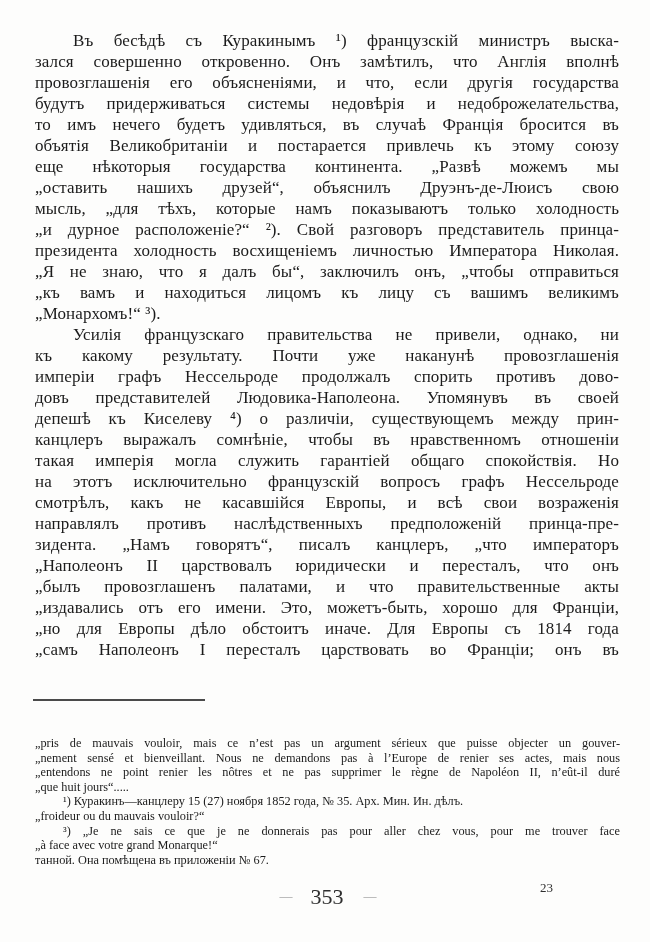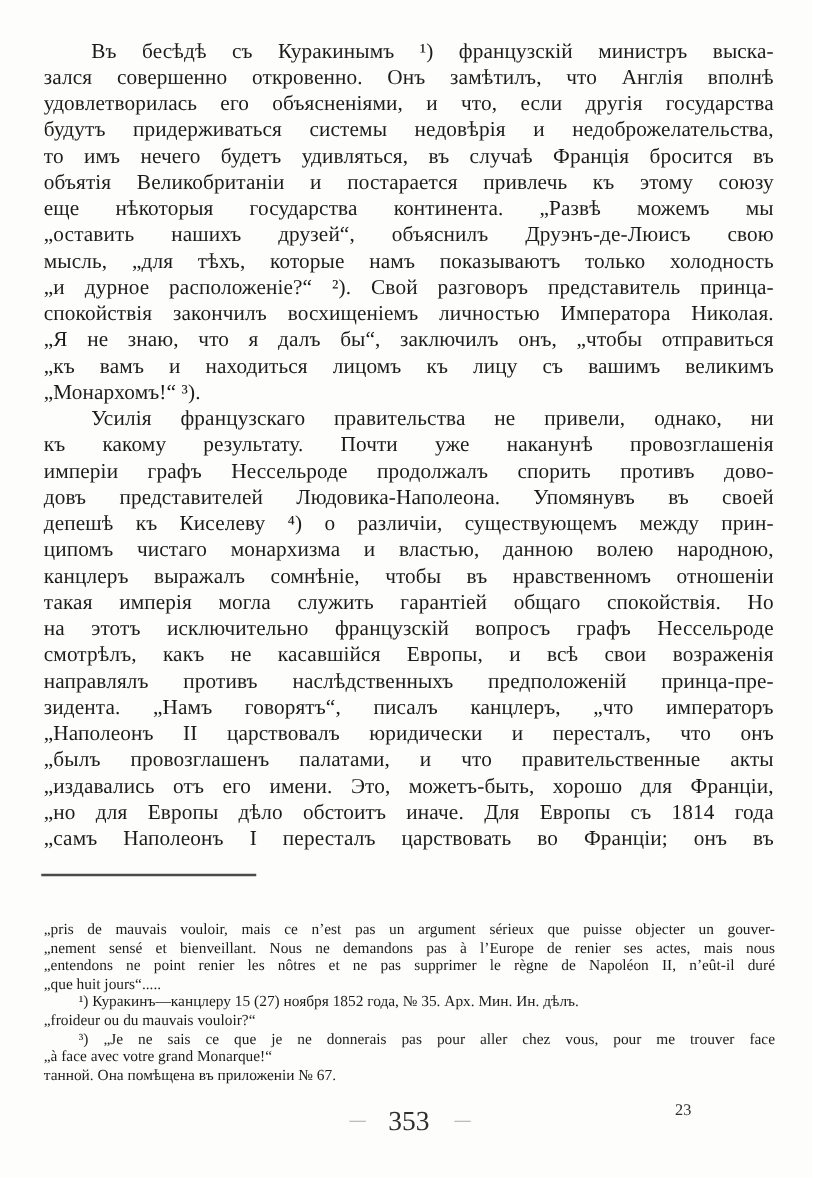--- a/index.html
+++ b/index.html
@@ -97,41 +97,40 @@
 </head>
 <body>
 
 <div class="page">
 
   <div class="main-text">
 
     <div>
       <div class="line just indent">Въ бесѣдѣ съ Куракинымъ ¹) французскій министръ выска-</div>
       <div class="line just">зался совершенно откровенно. Онъ замѣтилъ, что Англія вполнѣ</div>
-      <div class="line just">удовлетворилась его объясненіями, и что, если другія государства</div>
+      <div class="line just">провозглашенія его объясненіями, и что, если другія государства</div>
       <div class="line just">будутъ придерживаться системы недовѣрія и недоброжелательства,</div>
       <div class="line just">то имъ нечего будетъ удивляться, въ случаѣ Франція бросится въ</div>
       <div class="line just">объятія Великобританіи и постарается привлечь къ этому союзу</div>
       <div class="line just">еще нѣкоторыя государства континента. „Развѣ можемъ мы</div>
       <div class="line just">„оставить нашихъ друзей“, объяснилъ Друэнъ-де-Люисъ свою</div>
       <div class="line just">мысль, „для тѣхъ, которые намъ показываютъ только холодность</div>
       <div class="line just">„и дурное расположеніе?“ ²). Свой разговоръ представитель принца-</div>
-      <div class="line just">спокойствія закончилъ восхищеніемъ личностью Императора Николая.</div>
+      <div class="line just">президента холодность восхищеніемъ личностью Императора Николая.</div>
       <div class="line just">„Я не знаю, что я далъ бы“, заключилъ онъ, „чтобы отправиться</div>
       <div class="line just">„къ вамъ и находиться лицомъ къ лицу съ вашимъ великимъ</div>
       <div class="line short">„Монархомъ!“ ³).</div>
     </div>
 
     <div>
       <div class="line just indent">Усилія французскаго правительства не привели, однако, ни</div>
       <div class="line just">къ какому результату. Почти уже наканунѣ провозглашенія</div>
       <div class="line just">имперіи графъ Нессельроде продолжалъ спорить противъ дово-</div>
       <div class="line just">довъ представителей Людовика-Наполеона. Упомянувъ въ своей</div>
       <div class="line just">депешѣ къ Киселеву ⁴) о различіи, существующемъ между прин-</div>
-      <div class="line just">ципомъ чистаго монархизма и властью, данною волею народною,</div>
       <div class="line just">канцлеръ выражалъ сомнѣніе, чтобы въ нравственномъ отношеніи</div>
       <div class="line just">такая имперія могла служить гарантіей общаго спокойствія. Но</div>
       <div class="line just">на этотъ исключительно французскій вопросъ графъ Нессельроде</div>
       <div class="line just">смотрѣлъ, какъ не касавшійся Европы, и всѣ свои возраженія</div>
       <div class="line just">направлялъ противъ наслѣдственныхъ предположеній принца-пре-</div>
       <div class="line just">зидента. „Намъ говорятъ“, писалъ канцлеръ, „что императоръ</div>
       <div class="line just">„Наполеонъ II царствовалъ юридически и пересталъ, что онъ</div>
       <div class="line just">„былъ провозглашенъ палатами, и что правительственные акты</div>
       <div class="line just">„издавались отъ его имени. Это, можетъ-быть, хорошо для Франціи,</div>
       <div class="line just">„но для Европы дѣло обстоитъ иначе. Для Европы съ 1814 года</div>

